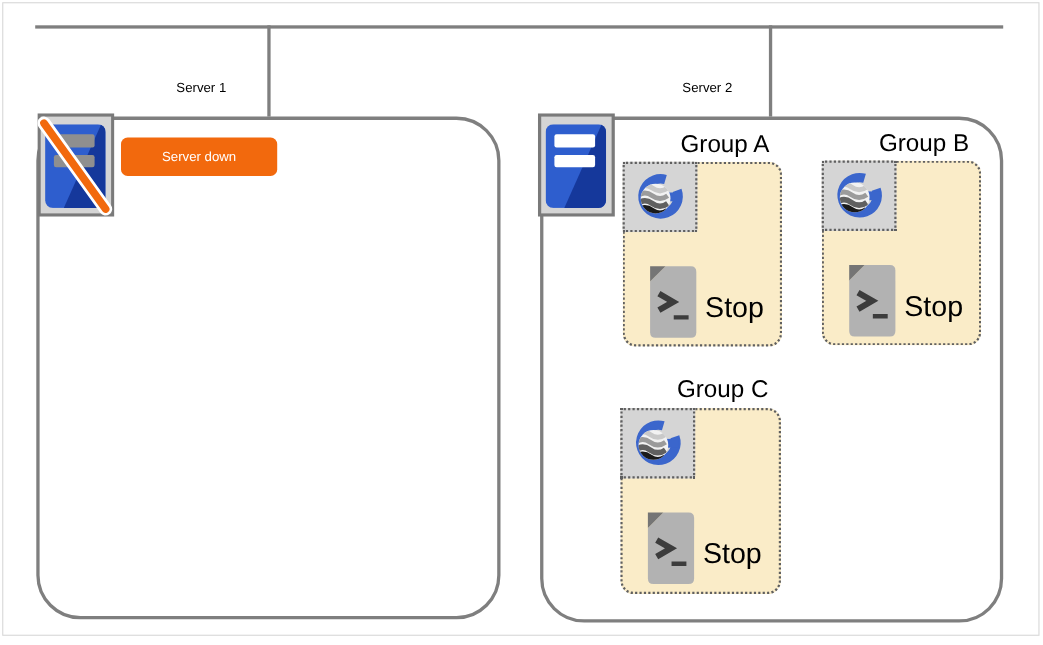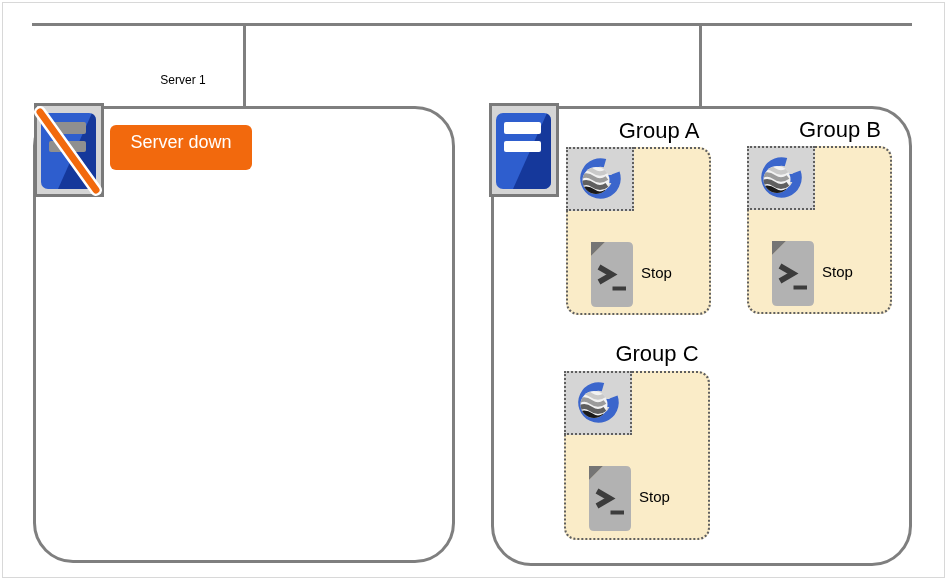--- a/index.html
+++ b/index.html
@@ -13,52 +13,53 @@
   .drop1{left:243px;}
   .drop2{left:699px;}
   .server-label{position:absolute;top:73px;width:130px;text-align:center;font-size:12px;}
   .server-box{position:absolute;background:#ffffff;border:3px solid #7f7f7f;border-radius:40px;box-sizing:border-box;}
   .s1box{left:33px;top:106px;width:422px;height:457px;}
   .s2box{left:491px;top:106px;width:421px;height:460px;}
   .server-icon{position:absolute;width:70px;height:94px;}
   .s1icon{left:34px;top:103px;}
   .s2icon{left:489px;top:103px;}
   .badge{
-    position:absolute;left:110px;top:125px;width:142px;height:45px;border-radius:6px;
-    background:#f2690d;color:#ffffff;font-size:18px;line-height:35px;text-align:center;
+    position:absolute;left:110px;top:125px;width:142px;height:35px;border-radius:6px;
+    background:#f2690d;color:#ffffff;font-size:12px;line-height:35px;text-align:center;
   }
   .group-label{position:absolute;width:146px;text-align:center;font-size:22px;}
   .glA{left:586px;top:118px;}
   .glB{left:767px;top:117px;}
   .glC{left:584px;top:341px;}
   .group-box{
     position:absolute;width:145px;height:168px;background:#faecc8;
     border:2px dotted #5f5f5f;border-radius:12px;box-sizing:border-box;
   }
   .gbA{left:566px;top:147px;}
   .gbB{left:747px;top:146px;}
   .gbC{left:564px;top:371px;width:146px;height:169px;}
   .gsquare{
     position:absolute;left:-2px;top:-2px;width:68px;height:64px;background:#d5d5d5;
     border:2px dotted #5f5f5f;box-sizing:border-box;display:flex;align-items:center;justify-content:center;
   }
   .script-icon{position:absolute;left:20px;top:92px;width:48px;height:67px;}
-  .stop-label{position:absolute;left:73px;top:115px;font-size:15px;}
+  .stop-label{position:absolute;left:73px;top:115px;font-size:26px;}
 </style>
 </head>
 <body>
 
 <div class="canvas">
   <div class="frame"></div>
 
   <div class="trunk"></div>
   <div class="drop drop1"></div>
   <div class="drop drop2"></div>
 
   <div class="server-label" style="left:118px;">Server 1</div>
+  <div class="server-label" style="left:578px;">Server 2</div>
 
   <div class="server-box s1box"></div>
   <div class="server-box s2box"></div>
 
   <svg class="server-icon s1icon" viewBox="0 0 70 94">
     <rect x="1.5" y="1.5" width="67" height="91" fill="#d5d5d5" stroke="#7a7a7a" stroke-width="3"></rect>
     <clipPath id="towerclip1">
         <rect x="7" y="10" width="55" height="76" rx="7"></rect>
       </clipPath>
     <g clip-path="url(#towerclip1)">

